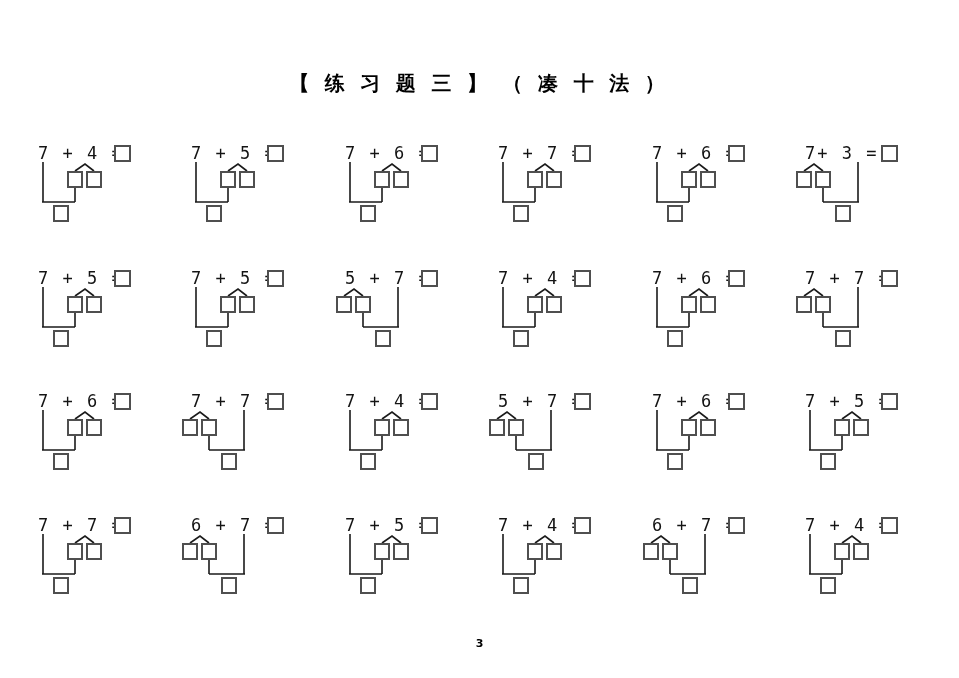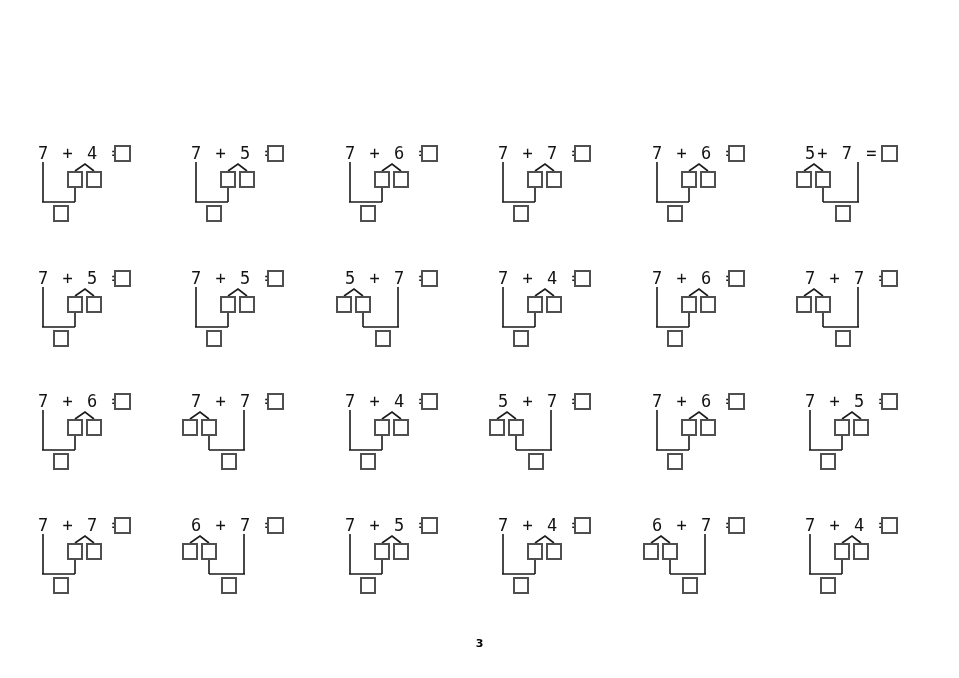--- a/index.html
+++ b/index.html
@@ -26,20 +26,21 @@
   svg.tree *{stroke:#1a1a1a;stroke-width:1.6;fill:none;}
   .pagenum{
     position:absolute;top:637px;left:0;width:100%;text-align:center;
     font-family:"DejaVu Sans",sans-serif;font-size:11px;font-weight:bold;color:#000;
   }
 </style>
 </head>
 <body>
 
 <div class="page">
+  <h1 class="title">【 练 习 题 三 】 （ 凑 十 法 ）</h1>
   <div class="grid" id="grid">
       <div class="problem" style="left: 38px; top: 145px;">
         <span class="eq">7 + 4 =</span>
         <span class="box ans"></span>
         <svg class="tree" width="150" height="92">
           <polyline points="37,26 47,19 56,26"></polyline>
           <line x1="5" y1="17" x2="5" y2="57"></line>
           <line x1="37" y1="43" x2="37" y2="57"></line>
           <line x1="4" y1="57" x2="37" y2="57"></line>
         </svg>
@@ -93,21 +94,21 @@
           <polyline points="37,26 47,19 56,26"></polyline>
           <line x1="5" y1="17" x2="5" y2="57"></line>
           <line x1="37" y1="43" x2="37" y2="57"></line>
           <line x1="4" y1="57" x2="37" y2="57"></line>
         </svg>
         <span class="box part" style="left: 29px; top: 26px;"></span>
         <span class="box part" style="left: 48px; top: 26px;"></span>
         <span class="box res" style="left: 15px; top: 60px;"></span>
       </div>
       <div class="problem" style="left: 805px; top: 145px;">
-        <span class="eq">5+ 7 =</span>
+        <span class="eq">7+ 3 =</span>
         <span class="box ans"></span>
         <svg class="tree" width="150" height="92">
           <polyline points="-1,26 9,19 18,26"></polyline>
           <line x1="53" y1="17" x2="53" y2="57"></line>
           <line x1="18" y1="43" x2="18" y2="57"></line>
           <line x1="18" y1="57" x2="54" y2="57"></line>
         </svg>
         <span class="box part" style="left: -9px; top: 26px;"></span>
         <span class="box part" style="left: 10px; top: 26px;"></span>
         <span class="box res" style="left: 30px; top: 60px;"></span>

